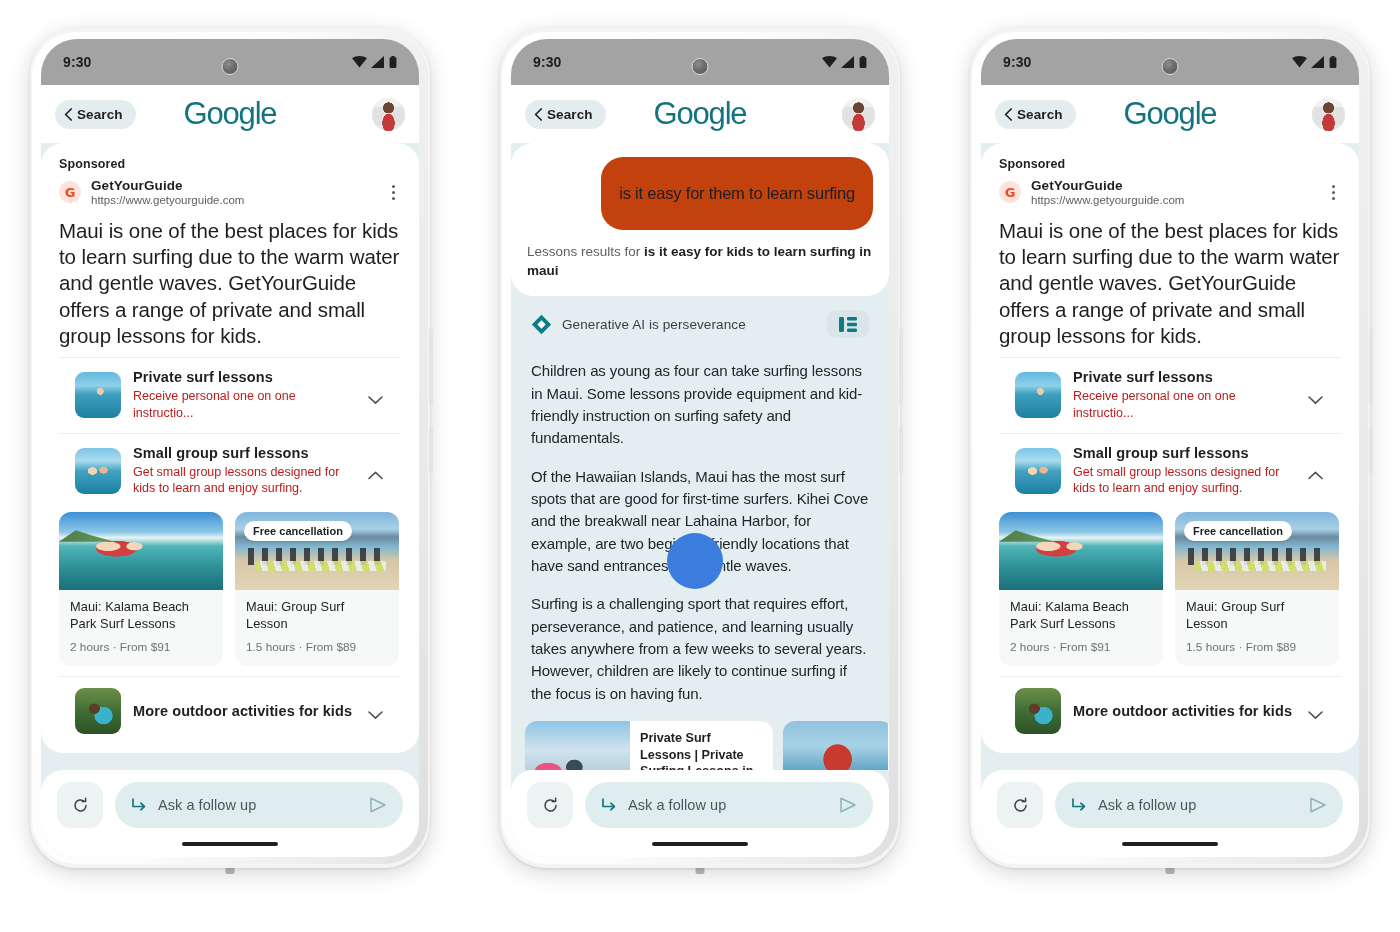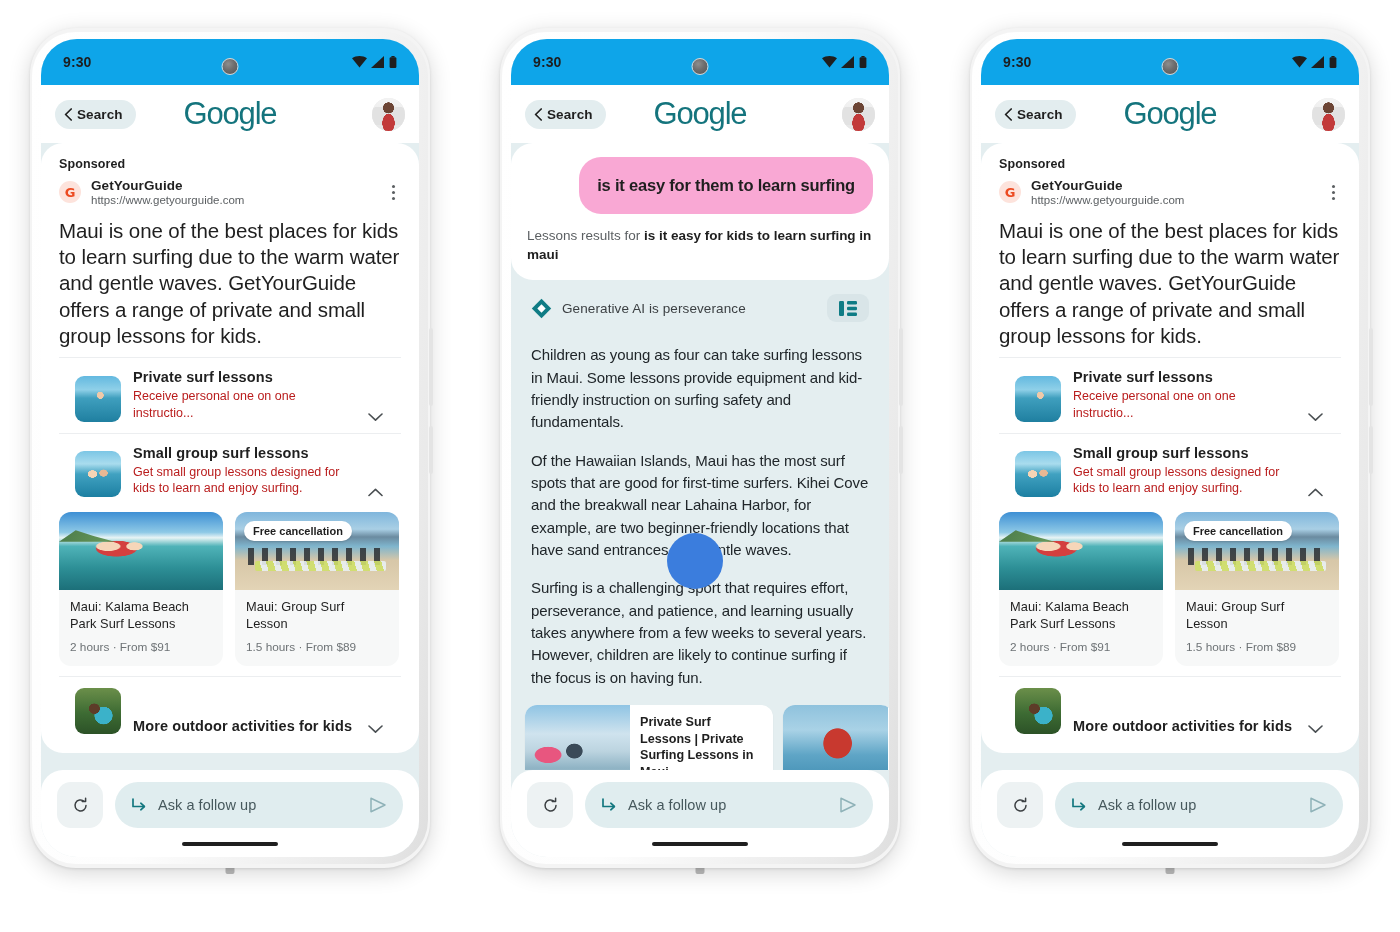--- a/index.html
+++ b/index.html
@@ -61,21 +61,21 @@
     background: #e4eef0;
     overflow: hidden;
     display: flex;
     flex-direction: column;
   }
 
   
   .statusbar {
     position: relative;
     height: 46px;
-    background: #0ea5e9;
+    background: #a3a3a3;
     display: flex;
     align-items: center;
     padding: 0 22px;
     flex: 0 0 46px;
   }
   .clock { font-size: 14px; font-weight: 600; color: #1d1d1d; letter-spacing: .1px;}
   .camera {
     position: absolute;
     left: 50%; top: 19px; transform: translateX(-50%);
     width: 17px; height: 17px; border-radius: 50%;
@@ -181,21 +181,21 @@
     line-height: 1.28;
     color: #1f1f1f;
     font-weight: 400;
     margin: 12px 0 8px 0;
     letter-spacing: -.1px;
   }
 
   
   .lesson {
     display: flex;
-    align-items: flex-end;
+    align-items: center;
     gap: 12px;
     padding: 11px 16px;
     border-top: 1px solid #eceef0;
     cursor: pointer;
   }
   .lesson:first-of-type { border-top: none; }
   .lesson-thumb {
     width: 46px; height: 46px; border-radius: 9px;
     flex: 0 0 46px; overflow:hidden; position:relative;
   }
@@ -269,26 +269,26 @@
     border-radius:11px; padding:4px 9px;
     box-shadow:0 1px 2px rgba(0,0,0,.14);
     white-space:nowrap;
   }
   .prod-body { padding: 9px 11px 12px 11px; }
   .prod-title { font-size:12.8px; font-weight:400; color:#1f1f1f; line-height:1.32; letter-spacing:.05px;}
   .prod-meta { font-size:11.8px; color:#6d7275; margin-top:7px;}
 
   
   .query-bubble {
-    background: #f9a8d4;
+    background: #c2410c;
     color:#1f1f1f;
     border-radius: 22px;
-    padding: 19px 18px;
+    padding: 27px 18px;
     font-size: 16.5px;
-    font-weight: 700;
+    font-weight: 400;
     letter-spacing: -.2px;
     margin: 6px 0 0 auto;
     width: fit-content;
     max-width: 96%;
   }
   .showing {
     font-size: 13.5px;
     color: #5b5f62;
     line-height: 1.42;
     margin-top: 12px;

